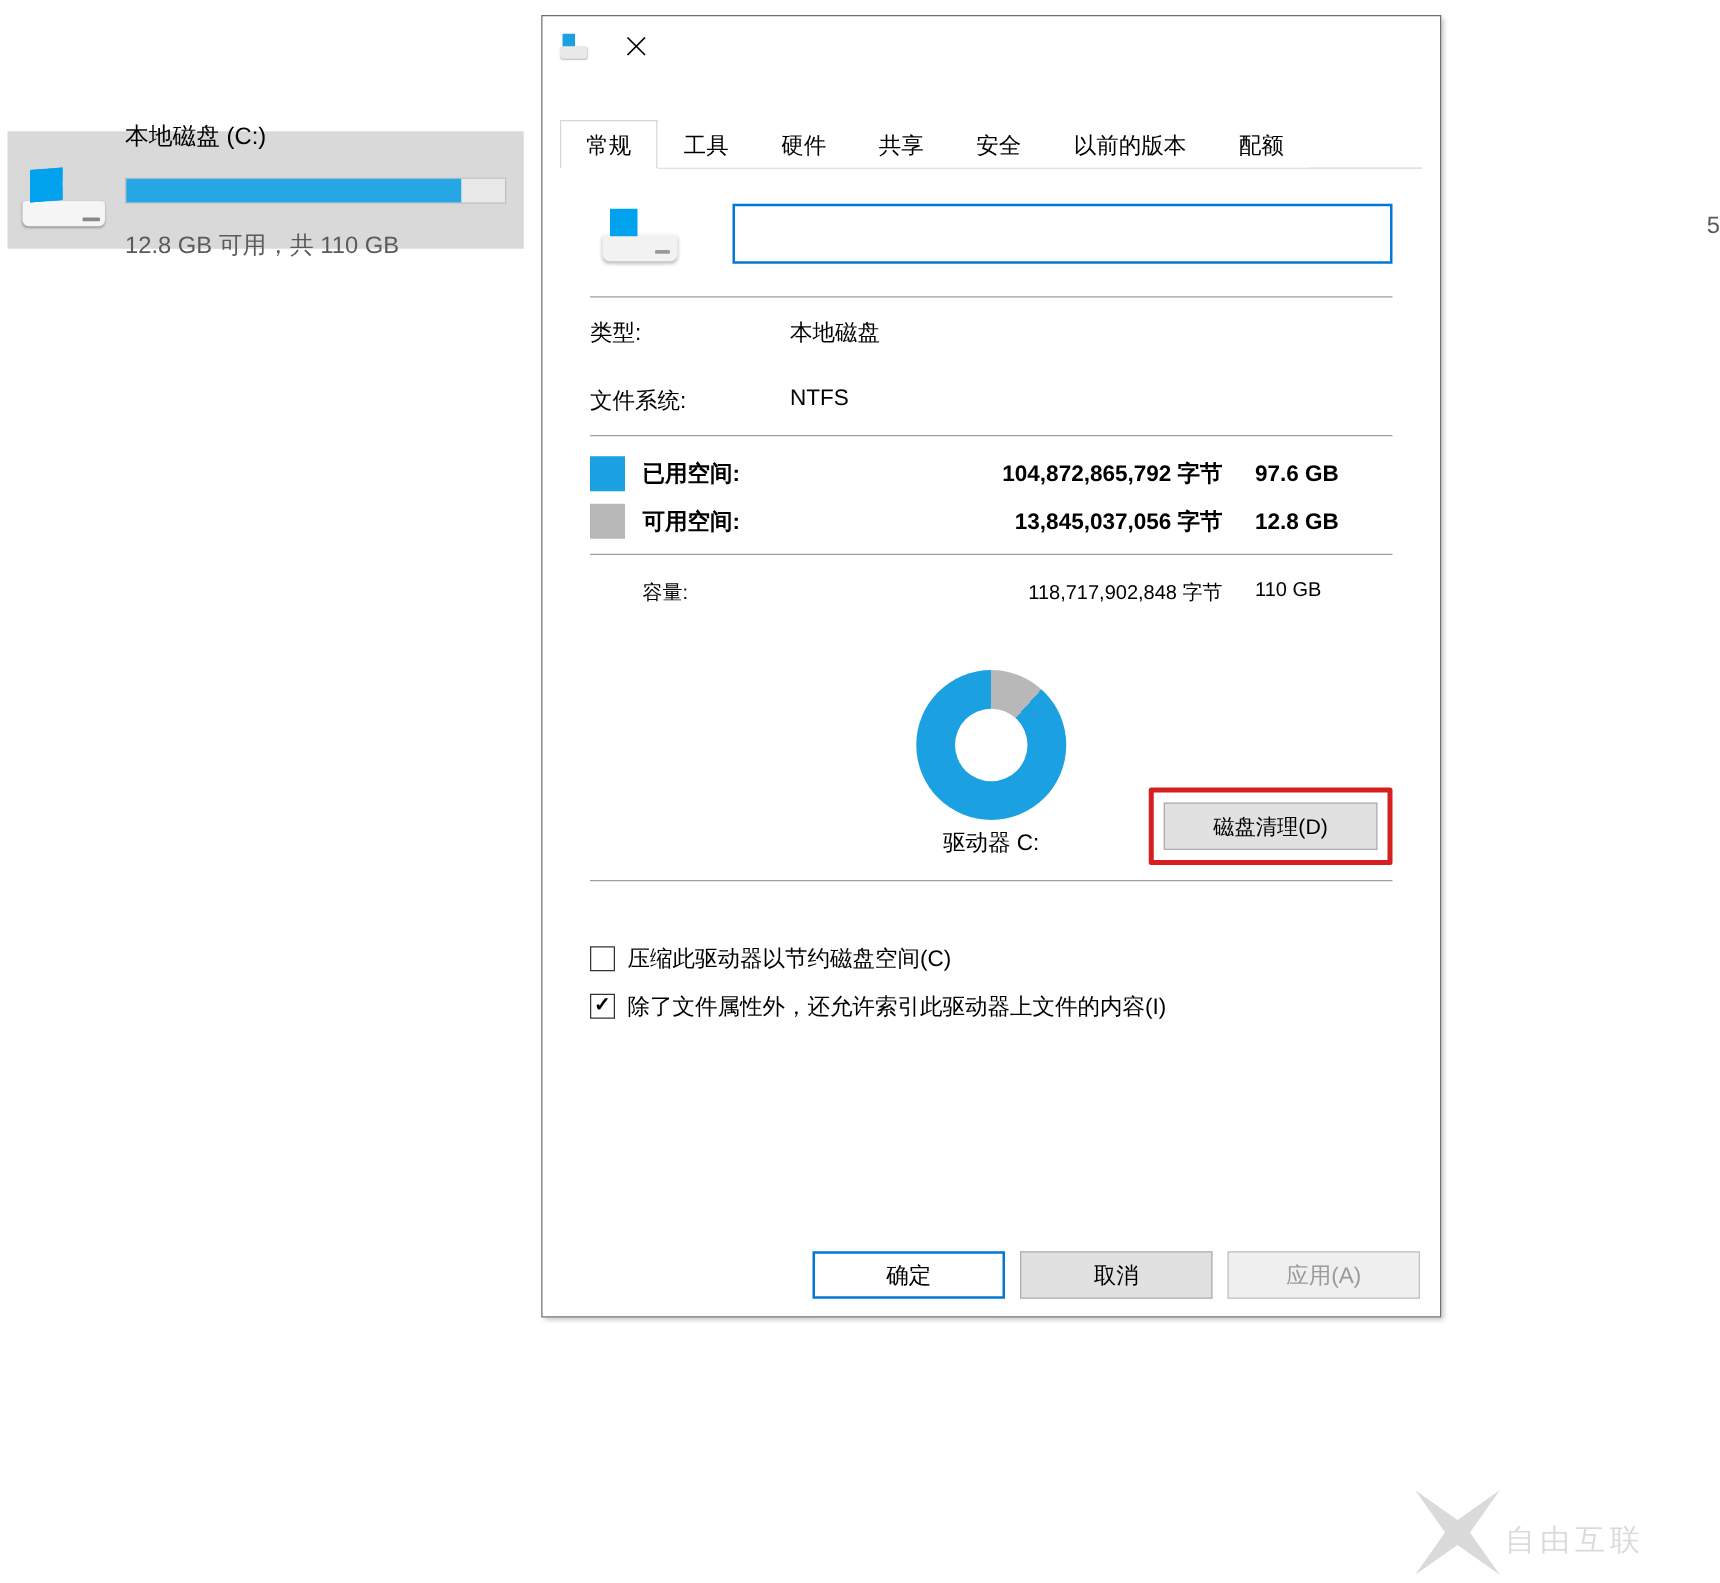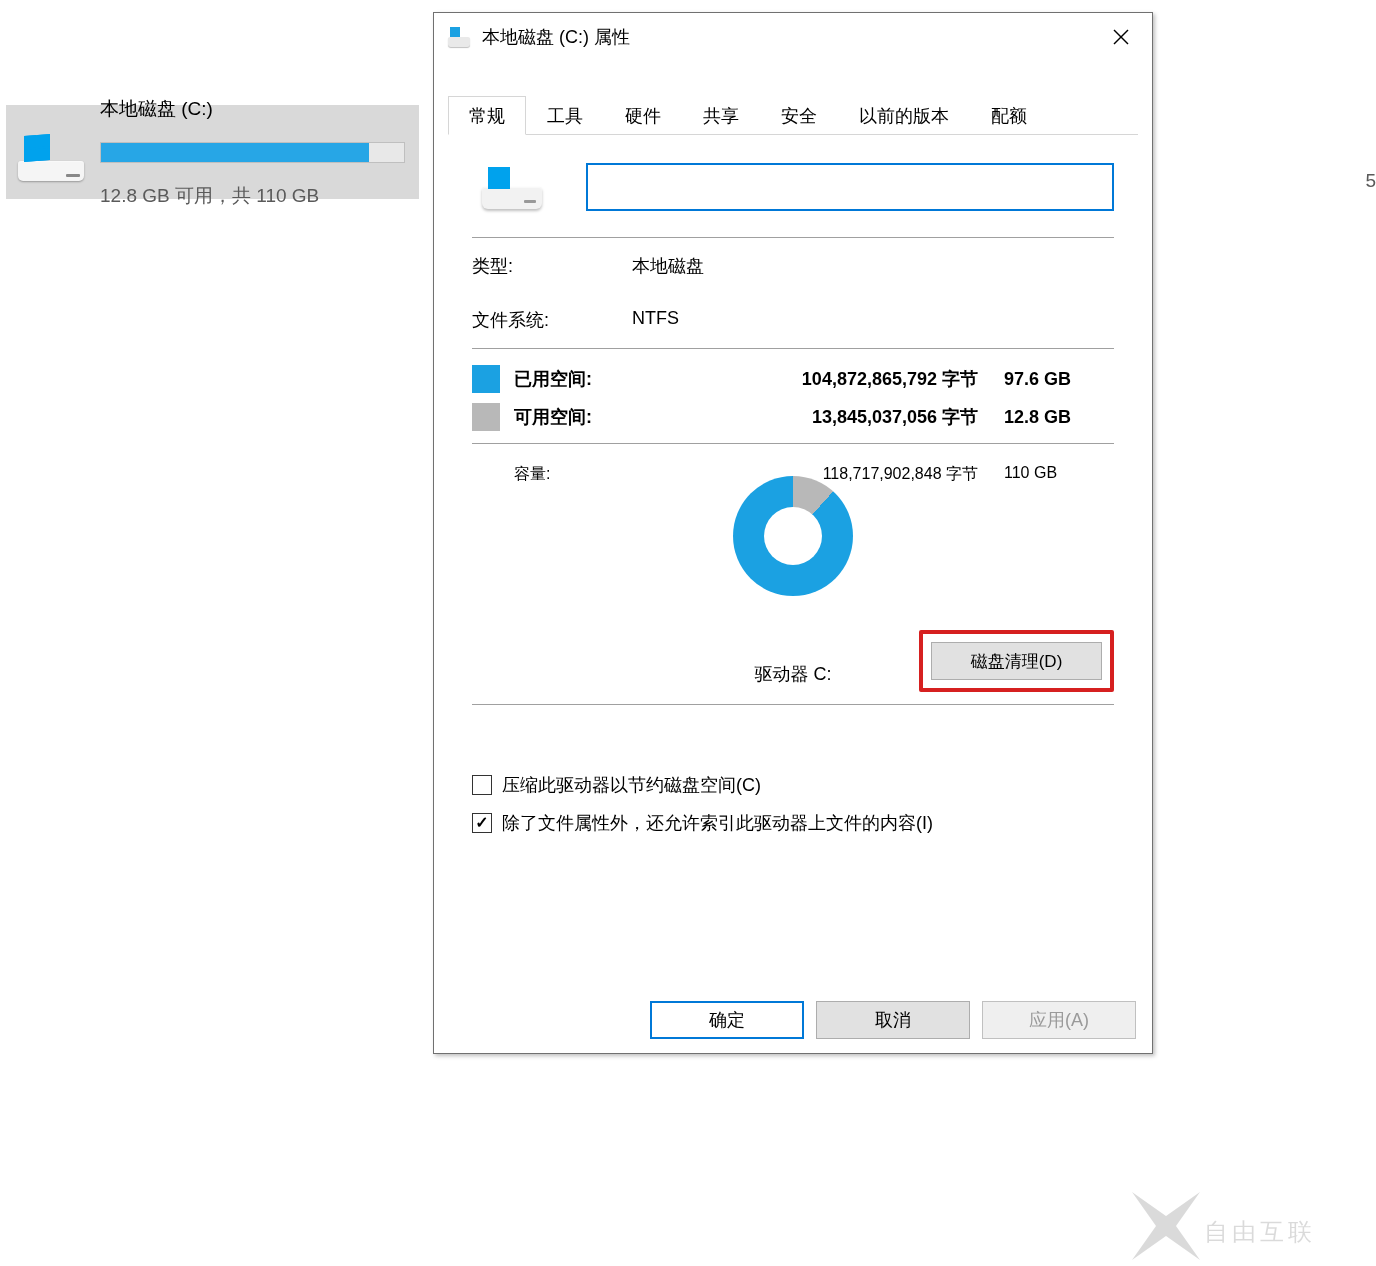--- a/index.html
+++ b/index.html
@@ -275,21 +275,21 @@
       display: grid;
       grid-template-columns: 36px 130px 1fr 110px;
       font-size: 16px;
       margin: 20px 0 14px;
       column-gap: 6px;
     }
     .cap-row .bytes { text-align: right; padding-right: 20px; }
 
     .chart-area {
       display: flex;
-      align-items: flex-start;
+      align-items: flex-end;
       justify-content: center;
       position: relative;
       height: 180px;
     }
     .donut {
       width: 120px; height: 120px;
       border-radius: 50%;
       background: conic-gradient(#b8b8b8 0deg 42deg, #1ba1e2 42deg 360deg);
       position: relative;
       top: -30px;
@@ -321,21 +321,21 @@
     .disk-cleanup-btn {
       width: 171px;
       height: 38px;
       background: #e1e1e1;
       border: 1px solid #adadad;
       font-size: 17px;
       cursor: pointer;
     }
 
     .checks {
-      margin-top: 68px;
+      margin-top: 50px;
     }
     .check-row {
       display: flex;
       align-items: center;
       gap: 10px;
       font-size: 18px;
       margin-bottom: 14px;
     }
     .chk {
       width: 20px; height: 20px;
@@ -426,21 +426,20 @@
 </div>
 
 <div class="right-edge-5">5</div>
 
 <div class="dialog">
   <div class="titlebar">
     <div class="titlebar-icon">
       <div class="body"></div>
         <div class="win"></div>
     </div>
-    <div class="titlebar-text">本地磁盘 (C:) 属性</div>
     <div class="close-btn">
       <svg viewBox="0 0 16 16">
           <line x1="1" y1="1" x2="15" y2="15" stroke="#000" stroke-width="1.4"></line>
           <line x1="15" y1="1" x2="1" y2="15" stroke="#000" stroke-width="1.4"></line>
         </svg>
     </div>
   </div>
 
   <div class="tabs">
     <div class="tab active">常规</div>

